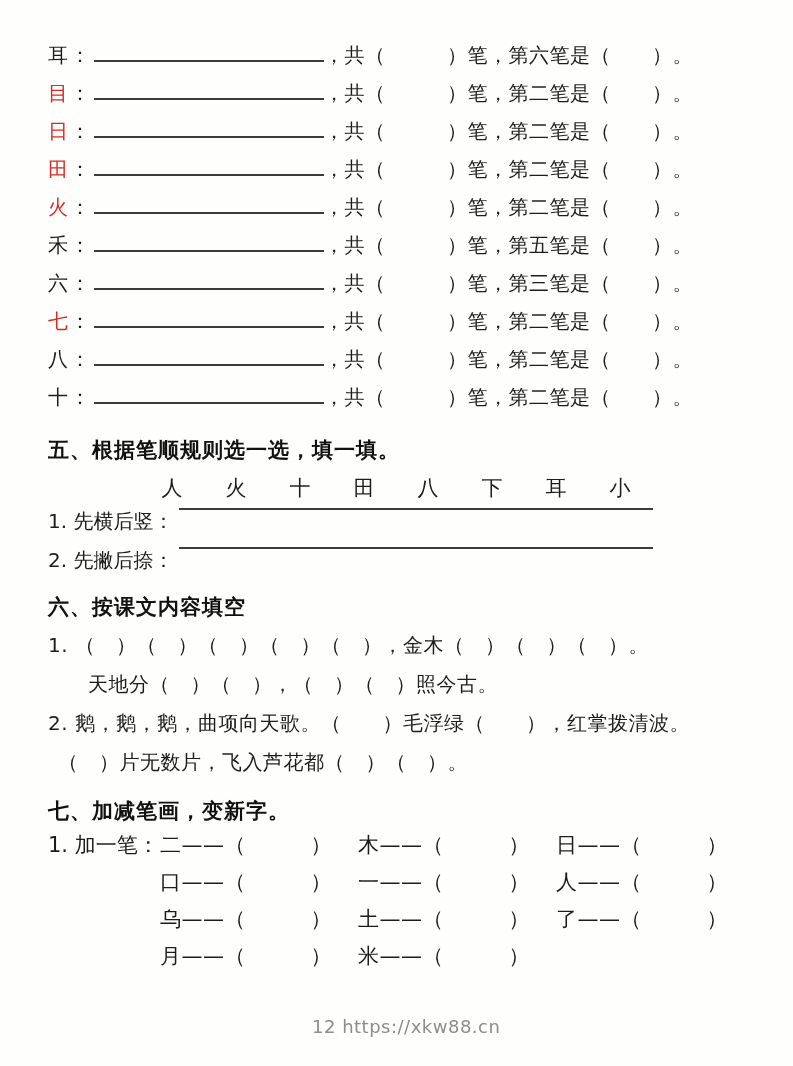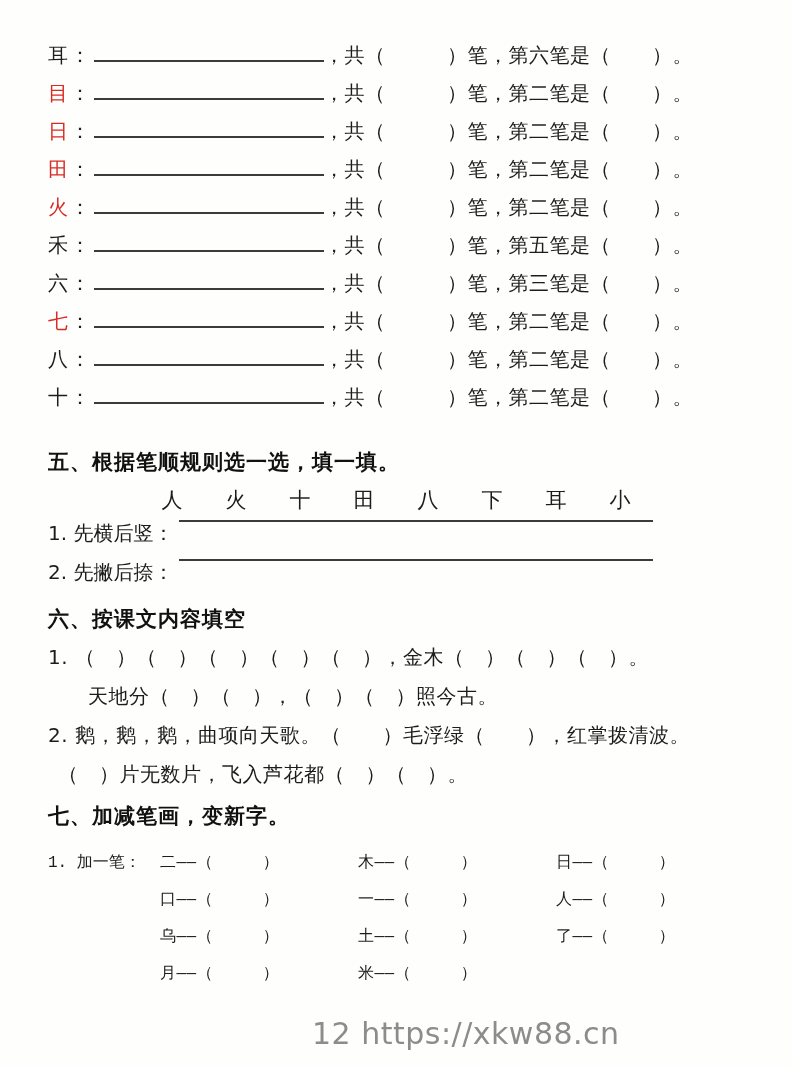--- a/index.html
+++ b/index.html
@@ -33,23 +33,23 @@
   }
   .sr-tail{letter-spacing:0.5px;}
   
   .sec-title{
     padding-left:48px;
     font-size:21px;
     font-weight:bold;
     color:#111;
     letter-spacing:1px;
   }
-  .title-5{margin-top:22px;height:36px;line-height:36px;}
+  .title-5{margin-top:10px;height:36px;line-height:36px;}
   .title-6{margin-top:2px;height:38px;line-height:38px;}
-  .title-7{margin-top:2px;height:40px;line-height:40px;}
+  .title-7{margin-top:9px;height:40px;line-height:40px;}
   
   .bank{
     display:flex;justify-content:center;
     gap:42px;
     height:40px;align-items:center;
     font-size:21px;
     letter-spacing:1px;
   }
   .s5-item{
     display:flex;align-items:flex-start;
@@ -72,32 +72,31 @@
     font-size:20px;
     white-space:pre;
     letter-spacing:0.5px;
   }
   .s6-line.cont-deep{padding-left:88px;}
   .s6-line.cont-shallow{padding-left:58px;}
   
   .s7-grid{padding-left:48px;}
   .s7-row{
     display:flex;
-    height:37px;align-items:flex-end;
-    font-size:16px;
+    height:37px;align-items:flex-start;
+    font-size:21px;
     white-space:pre;
-    font-family:Liberation Mono, monospace;
   }
   .s7-label{width:112px;}
   .s7-cell{width:198px;letter-spacing:0.5px;}
   
   .watermark{
     position:absolute;
     left:312px;top:1016px;
-    font-size:30px;
+    font-size:18px;
     color:#8c8c8c;
     letter-spacing:0.5px;
     white-space:pre;
   }
 </style>
 </head>
 <body>
 
 <div class="page">
 

